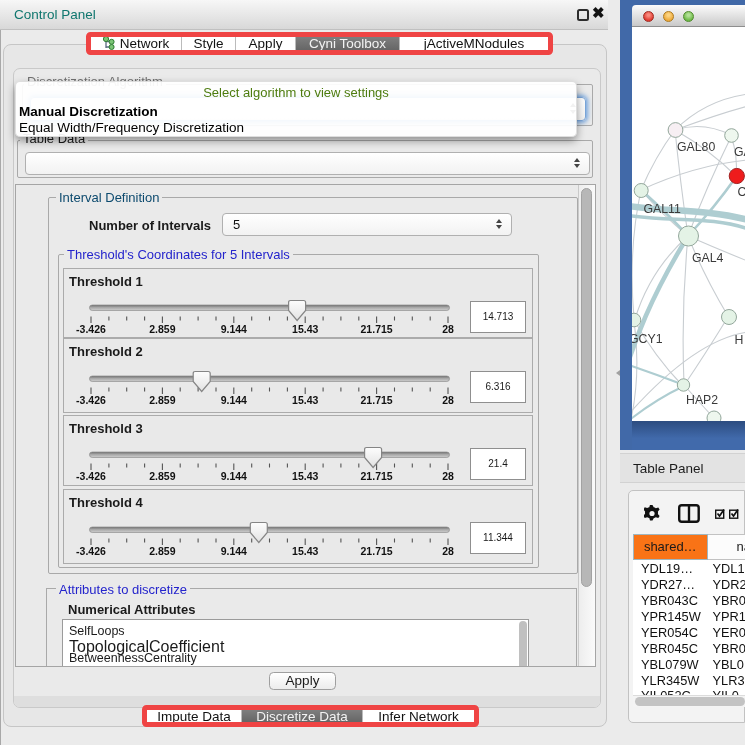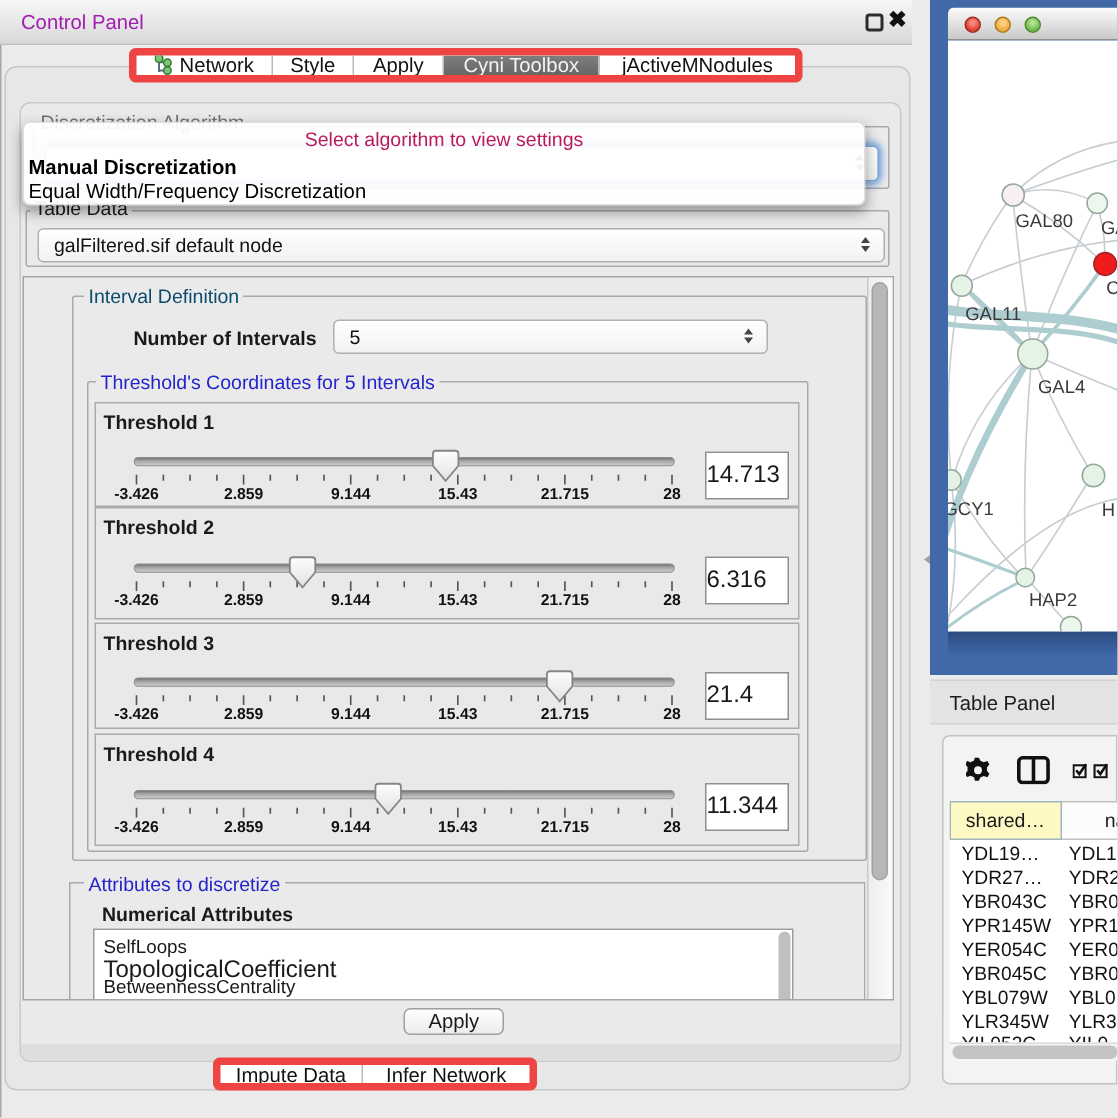--- a/index.html
+++ b/index.html
@@ -10,66 +10,65 @@
 .cb{position:absolute;background:linear-gradient(#ffffff,#f2f2f2);border:1px solid #b0b0b0;border-radius:4px;font-size:13px;color:#111;white-space:nowrap}
 .cbt{position:absolute;left:10px;top:3px;font-size:13px}
 .arr{position:absolute;right:8px;width:7px}
 .au{width:0;height:0;border-left:3.5px solid transparent;border-right:3.5px solid transparent;border-bottom:4.5px solid #444;margin-bottom:2.5px}
 .ad{width:0;height:0;border-left:3.5px solid transparent;border-right:3.5px solid transparent;border-top:4.5px solid #444}
 .seg{position:absolute;display:flex;background:#fff;border:5px solid #ef4444;border-radius:4.5px;overflow:hidden;font-size:13.5px}
 .seg>div{display:flex;align-items:center;justify-content:center;border-right:1px solid #bbb;color:#111}
 .seg>div:last-child{border-right:none}
 .seg>div.sel{background:linear-gradient(#7e7e7e,#666666);color:#f3f3f3}
 .tb{position:absolute;font-weight:bold;font-size:13px;white-space:nowrap}
-.vb{position:absolute;width:56px;height:32px;background:#fff;border:1px solid #8f8f8f;font-size:16px;line-height:30px;}
+.vb{position:absolute;width:56px;height:32px;background:#fff;border:1px solid #8f8f8f;font-size:10px;line-height:30px;text-align:center}
 .row{position:absolute;white-space:nowrap;font-size:12.8px;color:#111}
 </style></head>
 <body>
 
 <div class="ab" style="left:0;top:0;width:608px;height:30px;background:linear-gradient(#f7f7f7,#d8d8d8);border-bottom:1px solid #c0c0c0"></div>
-<div class="ab" style="left:14px;top:7px;font-size:13.5px;color:#a21caf">Control Panel</div>
+<div class="ab" style="left:14px;top:7px;font-size:13.5px;color:#0f766e">Control Panel</div>
 <div class="ab" style="left:577px;top:9px;width:12px;height:12px;border:2px solid #2c2c2c;border-radius:2.5px"></div>
 <div class="ab" style="left:592px;top:4px;font-size:15px;font-weight:bold;color:#111">✖</div>
 <div class="ab" style="left:0;top:30px;width:1px;height:715px;background:#a8a8a8"></div>
 
 <div class="ab" style="left:3px;top:44px;width:604px;height:683px;background:#e7e7e7;border:1px solid #c6c6c6;border-radius:8px"></div>
 <div class="ab" style="left:13px;top:68px;width:588px;height:640px;background:#eaeaea;border:1px solid #c9c9c9;border-radius:7px"></div>
 <div class="ab" style="left:14px;top:696px;width:586px;height:11px;background:#dedede;border-radius:0 0 6px 6px"></div>
 
 <div class="seg" style="left:86px;top:32px;height:23px">
 <div style="width:91px"><svg width="13" height="15" viewBox="0 0 13 15" style="margin-right:4px">
         <path d="M3 3 V12 M3 5.5 H8 M3 11 H8" stroke="#5a6b80" stroke-width="1.3" fill="none"></path>
         <circle cx="3" cy="3" r="2.6" fill="#7cc576" stroke="#2e7d32" stroke-width="1"></circle>
         <circle cx="8.6" cy="5.8" r="2.5" fill="#7cc576" stroke="#2e7d32" stroke-width="1"></circle>
         <circle cx="8.6" cy="11" r="2.5" fill="#7cc576" stroke="#2e7d32" stroke-width="1"></circle>
       </svg>Network</div>
 <div style="width:54px">Style</div>
 <div style="width:60px">Apply</div>
 <div class="sel" style="width:104px">Cyni Toolbox</div>
-<div style="width:130px">jActiveMNodules</div>
+<div style="width:148px">jActiveMNodules</div>
 </div>
 
 <div class="grp" style="left:22px;top:84px;width:571px;height:42px"></div>
 <div class="gt" style="left:24px;top:75px;color:#707070">Discretization Algorithm</div>
 <div class="cb" style="left:30px;top:97px;width:556px;height:24px;border-color:#79a5d8;box-shadow:0 0 4px 2px rgba(90,150,220,.8)">
  <div class="arr" style="top:5px">
       <div class="au"></div>
       <div class="ad"></div>
     </div>
   </div>
 
 <div class="ab" style="left:15px;top:81px;width:562px;height:55.5px;background:rgba(255,255,255,0.93);border-radius:5px;box-shadow:0 4px 9px rgba(0,0,0,0.38);border:1px solid rgba(190,190,190,0.5);z-index:5"></div>
-<div class="ab" style="left:15px;top:85px;width:562px;text-align:center;font-size:13px;color:#be185d;z-index:6">Select algorithm to view settings</div>
+<div class="ab" style="left:15px;top:85px;width:562px;text-align:center;font-size:13px;color:#4d7c0f;z-index:6">Select algorithm to view settings</div>
 <div class="ab" style="left:19px;top:103.5px;font-size:13.5px;font-weight:bold;color:#000;z-index:6">Manual Discretization</div>
 <div class="ab" style="left:19px;top:120px;font-size:13.5px;color:#000;z-index:6">Equal Width/Frequency Discretization</div>
 
 <div class="grp" style="left:17px;top:140px;width:576px;height:38px"></div>
 <div class="gt" style="left:20px;top:132px">Table Data</div>
 <div class="cb" style="left:25px;top:152px;width:565px;height:23px">
- <div class="cbt">galFiltered.sif default node</div>
  <div class="arr" style="top:4.5px">
       <div class="au"></div>
       <div class="ad"></div>
     </div>
   </div>
 
 <div class="ab" style="left:15px;top:184px;width:581px;height:483px;background:#eaeaea;border:1px solid #a5a5a5"></div>
 <div class="ab" style="left:578px;top:185px;width:17px;height:481px;background:linear-gradient(to right,#ededed,#fafafa);border-left:1px solid #c9c9c9"></div>
 <div class="ab" style="left:581px;top:188px;width:11px;height:399px;background:#b7b7b7;border-radius:6px;border:1px solid #a2a2a2"></div>
 
@@ -169,20 +168,21 @@
  <div class="ab" style="left:503px;top:46px;width:8px;height:56px;background:#c0c0c0;border-radius:4px"></div>
  <div class="ab" style="left:53px;top:49px;font-size:12.5px">SelfLoops</div>
  <div class="ab" style="left:53px;top:63px;font-size:16px">TopologicalCoefficient</div>
  <div class="ab" style="left:53px;top:76px;font-size:12.5px">BetweennessCentrality</div>
 </div>
 
 <div class="ab" style="left:269px;top:672px;width:67px;height:18px;background:linear-gradient(#ffffff,#ececec);border:1px solid #9f9f9f;border-radius:4.5px;text-align:center;font-size:13.5px;line-height:16px">Apply</div>
 
 <div class="seg" style="left:142px;top:705px;height:22px">
 <div style="width:95px">Impute Data</div>
+<div class="sel" style="width:121px">Discretize Data</div>
 <div style="width:111px">Infer Network</div>
 </div>
 
 <div class="ab" style="left:620px;top:0;width:125px;height:450px;background:#4169a8"></div>
 <div class="ab" style="left:632px;top:421px;width:113px;height:29px;background:linear-gradient(#2c4c80,#416aab 60%)"></div>
 <div class="ab" style="left:632px;top:5px;width:113px;height:22px;background:linear-gradient(#fcfcfc,#c9c9c9);border-bottom:1px solid #8e8e8e;border-radius:4px 0 0 0"></div>
 <div class="ab" style="left:643px;top:11px;width:11px;height:11px;border-radius:50%;background:radial-gradient(circle at 50% 35%,#f88a7e 15%,#e03a2f 70%);border:1px solid #9e2b22"></div>
 <div class="ab" style="left:663px;top:11px;width:11px;height:11px;border-radius:50%;background:radial-gradient(circle at 50% 35%,#fbd380 15%,#eda93a 70%);border:1px solid #ad7a1e"></div>
 <div class="ab" style="left:682.5px;top:11px;width:11px;height:11px;border-radius:50%;background:radial-gradient(circle at 50% 35%,#b2e096 15%,#6cb946 70%);border:1px solid #508a2e"></div>
 
@@ -256,21 +256,21 @@
     <line x1="11" y1="1" x2="11" y2="18" stroke="#111" stroke-width="2.4"></line>
   </svg>
 <svg class="ab" style="left:715px;top:508px" width="26" height="11" viewBox="0 0 26 11">
     <rect x="0.7" y="2.2" width="8" height="8" fill="none" stroke="#111" stroke-width="1.4"></rect>
     <path d="M2.5,5.5 L4.5,8 L9,1.5" stroke="#111" stroke-width="1.7" fill="none"></path>
     <rect x="14.7" y="2.2" width="8" height="8" fill="none" stroke="#111" stroke-width="1.4"></rect>
     <path d="M16.5,5.5 L18.5,8 L23,1.5" stroke="#111" stroke-width="1.7" fill="none"></path>
   </svg>
 
 <div class="ab" style="left:633px;top:534px;width:112px;height:25.5px;overflow:hidden">
- <div class="ab" style="left:0;top:0;width:74.5px;height:25.5px;background:#fef9c3;border:1px solid #9fb6bf;text-align:center;font-size:13px;line-height:24px">shared…</div>
+ <div class="ab" style="left:0;top:0;width:74.5px;height:25.5px;background:#f97316;border:1px solid #9fb6bf;text-align:center;font-size:13px;line-height:24px">shared…</div>
  <div class="ab" style="left:74.5px;top:0;width:120px;height:25.5px;background:#fcfcfc;border:1px solid #c2c2c2;border-left:none;font-size:13px;line-height:24px;padding-left:29px">name</div>
 </div>
 <div class="ab" style="left:633px;top:559.5px;width:112px;height:135.5px;background:#fff;overflow:hidden">
 <div class="row" style="left:8px;top:1.7px">YDL19…</div>
     <div class="row" style="left:79.5px;top:1.7px">YDL1</div>
 <div class="row" style="left:8px;top:17.6px">YDR27…</div>
     <div class="row" style="left:79.5px;top:17.6px">YDR2</div>
 <div class="row" style="left:8px;top:33.5px">YBR043C</div>
     <div class="row" style="left:79.5px;top:33.5px">YBR0</div>
 <div class="row" style="left:8px;top:49.400000000000006px">YPR145W</div>

